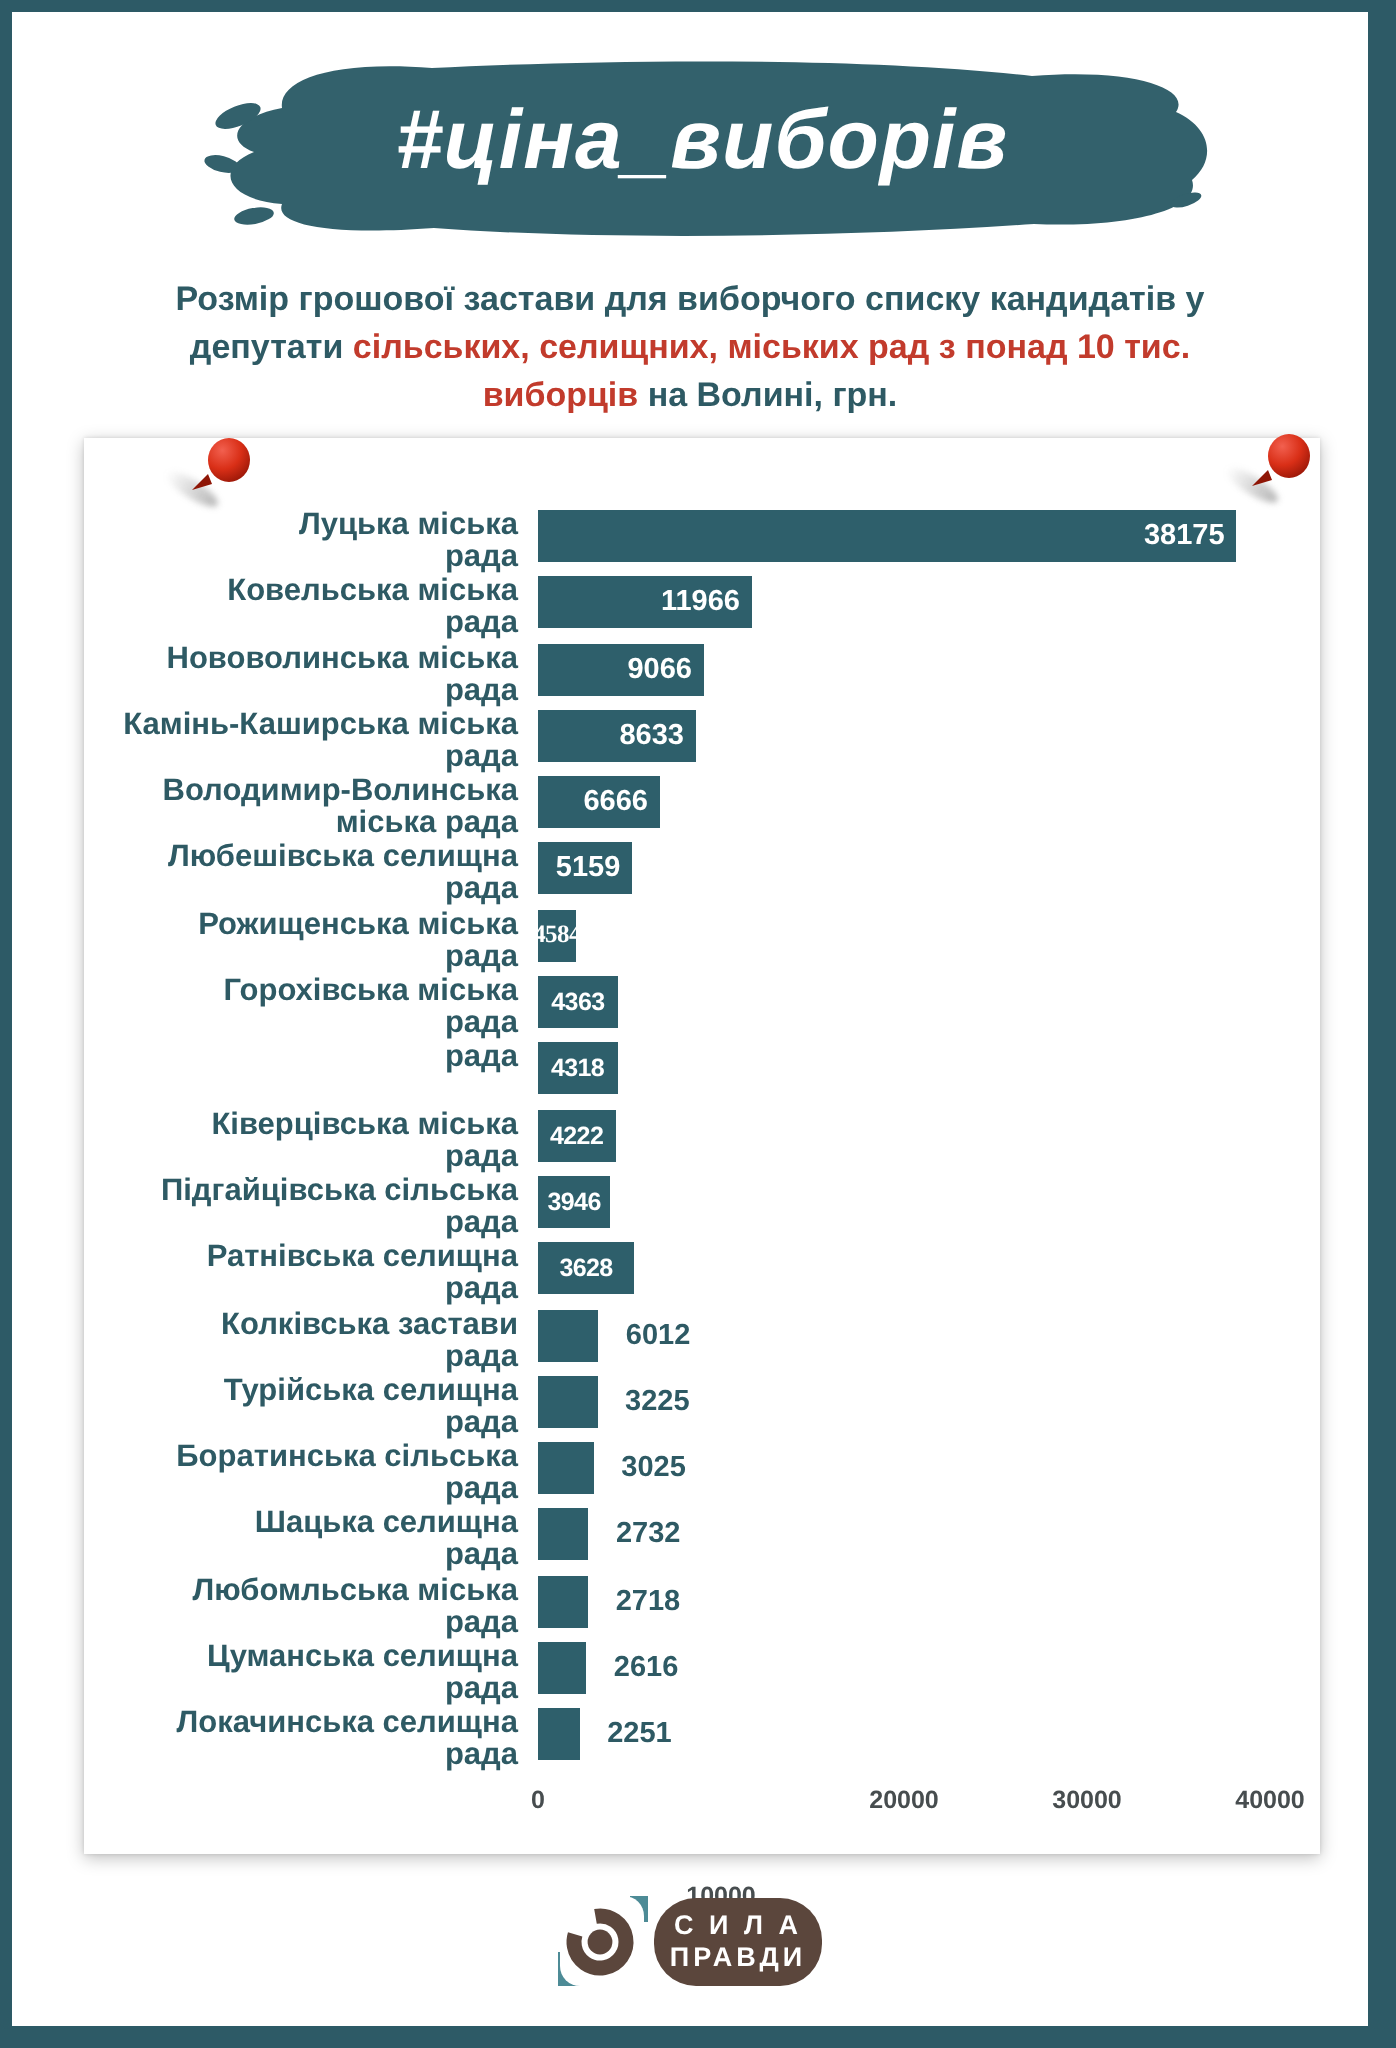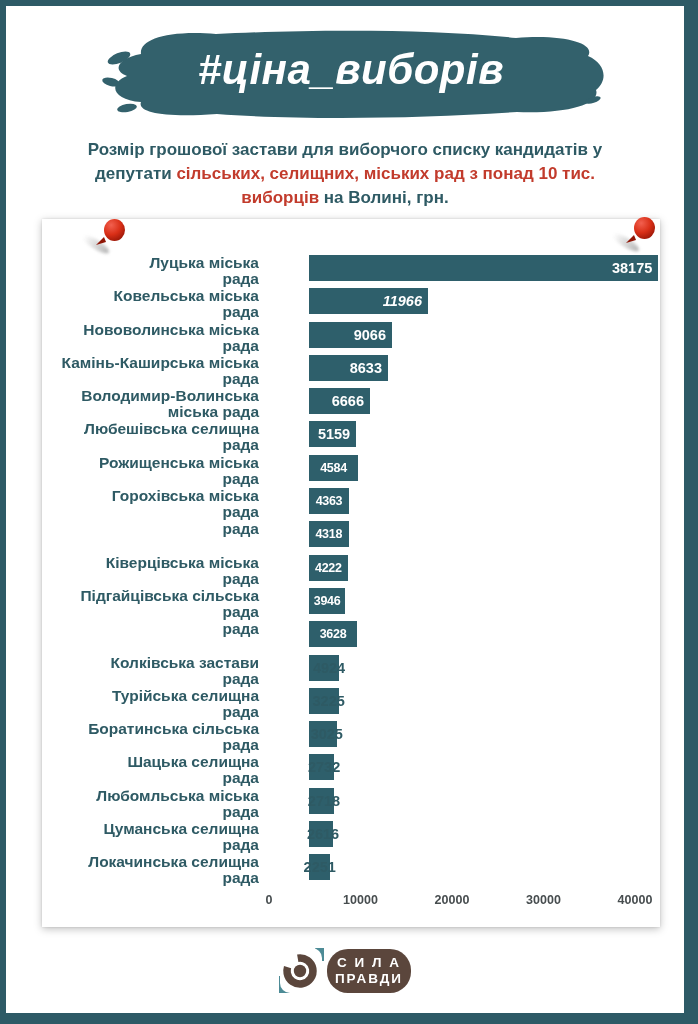--- a/index.html
+++ b/index.html
@@ -69,21 +69,20 @@
   .rlabel{
     width:227px;box-sizing:border-box;padding-right:10px;flex:none;
     text-align:right;font-weight:bold;font-size:15.5px;line-height:16px;
     color:var(--text-teal);
   }
   .rbar-area{position:relative;flex:1;height:26px;}
   .rbar{
     height:26px;background:var(--bar-teal);
     display:flex;align-items:center;justify-content:flex-end;
     box-sizing:border-box;
-    margin-left:40px;
   }
   .val-in{color:#fff;font-weight:bold;font-size:14.5px;padding-right:6px;white-space:nowrap;}
   .rbar.tight{justify-content:center;}
   .rbar.tight .val-in{padding-right:0;font-size:12.5px;letter-spacing:-.3px;}
   .val-out{
     position:absolute;top:50%;transform:translateY(-50%);
     color:var(--text-teal);font-weight:bold;font-size:14.5px;white-space:nowrap;
   }
   
   .x-axis{
@@ -147,21 +146,21 @@
 
     </div>
   </div>
 
   <div class="row">
     <div class="rlabel">
             <div>Ковельська міська</div>
             <div>рада</div>
           </div>
     <div class="rbar-area">
-      <div class="rbar" style="width: 119px; font-style: italic;">
+      <div class="rbar" style="width: 107px;">
         <span class="val-in">11966</span>
       </div>
 
     </div>
   </div>
 
   <div class="row">
     <div class="rlabel">
             <div>Нововолинська міська</div>
             <div>рада</div>
@@ -212,21 +211,21 @@
 
     </div>
   </div>
 
   <div class="row">
     <div class="rlabel">
             <div>Рожищенська міська</div>
             <div>рада</div>
           </div>
     <div class="rbar-area">
-      <div class="rbar tight" style="width: 49px;">
+      <div class="rbar tight" style="width: 19px; font-family: Liberation Serif, serif;">
         <span class="val-in">4584</span>
       </div>
 
     </div>
   </div>
 
   <div class="row">
     <div class="rlabel">
             <div>Горохівська міська</div>
             <div>рада</div>
@@ -272,40 +271,41 @@
     <div class="rbar-area">
       <div class="rbar tight" style="width: 36.1px;">
         <span class="val-in">3946</span>
       </div>
 
     </div>
   </div>
 
   <div class="row">
     <div class="rlabel">
+            <div>Ратнівська селищна</div>
             <div>рада</div>
           </div>
     <div class="rbar-area">
       <div class="rbar tight" style="width: 48px;">
         <span class="val-in">3628</span>
       </div>
 
     </div>
   </div>
 
   <div class="row">
     <div class="rlabel">
             <div>Колківська застави</div>
             <div>рада</div>
           </div>
     <div class="rbar-area">
       <div class="rbar" style="width: 29.9px;">
         
       </div>
-      <span class="val-out" style="left: 43.8931px;">4924</span>
+      <span class="val-out" style="left: 43.8931px;">6012</span>
     </div>
   </div>
 
   <div class="row">
     <div class="rlabel">
             <div>Турійська селищна</div>
             <div>рада</div>
           </div>
     <div class="rbar-area">
       <div class="rbar" style="width: 29.5px;">
@@ -376,21 +376,21 @@
       <div class="rbar" style="width: 20.6px;">
         
       </div>
       <span class="val-out" style="left: 34.5966px;">2251</span>
     </div>
   </div>
 </div>
 
     <div class="x-axis">
         <span class="tick" style="left: 0px;">0</span>
-        <span class="tick" style="left: 91.5px;">10000</span>
+        <span class="tick" style="left: 91.5px; margin-top: 48px;">10000</span>
         <span class="tick" style="left: 183px;">20000</span>
         <span class="tick" style="left: 274.5px;">30000</span>
         <span class="tick" style="left: 366px;">40000</span>
       </div>
   </div>
 
   <div class="logo">
     <svg width="45" height="48" viewBox="0 0 45 48">
       <rect x="0" y="29" width="11" height="17" fill="var(--logo-teal)"></rect>
       <rect x="36" y="1" width="9" height="13" fill="var(--logo-teal)"></rect>

